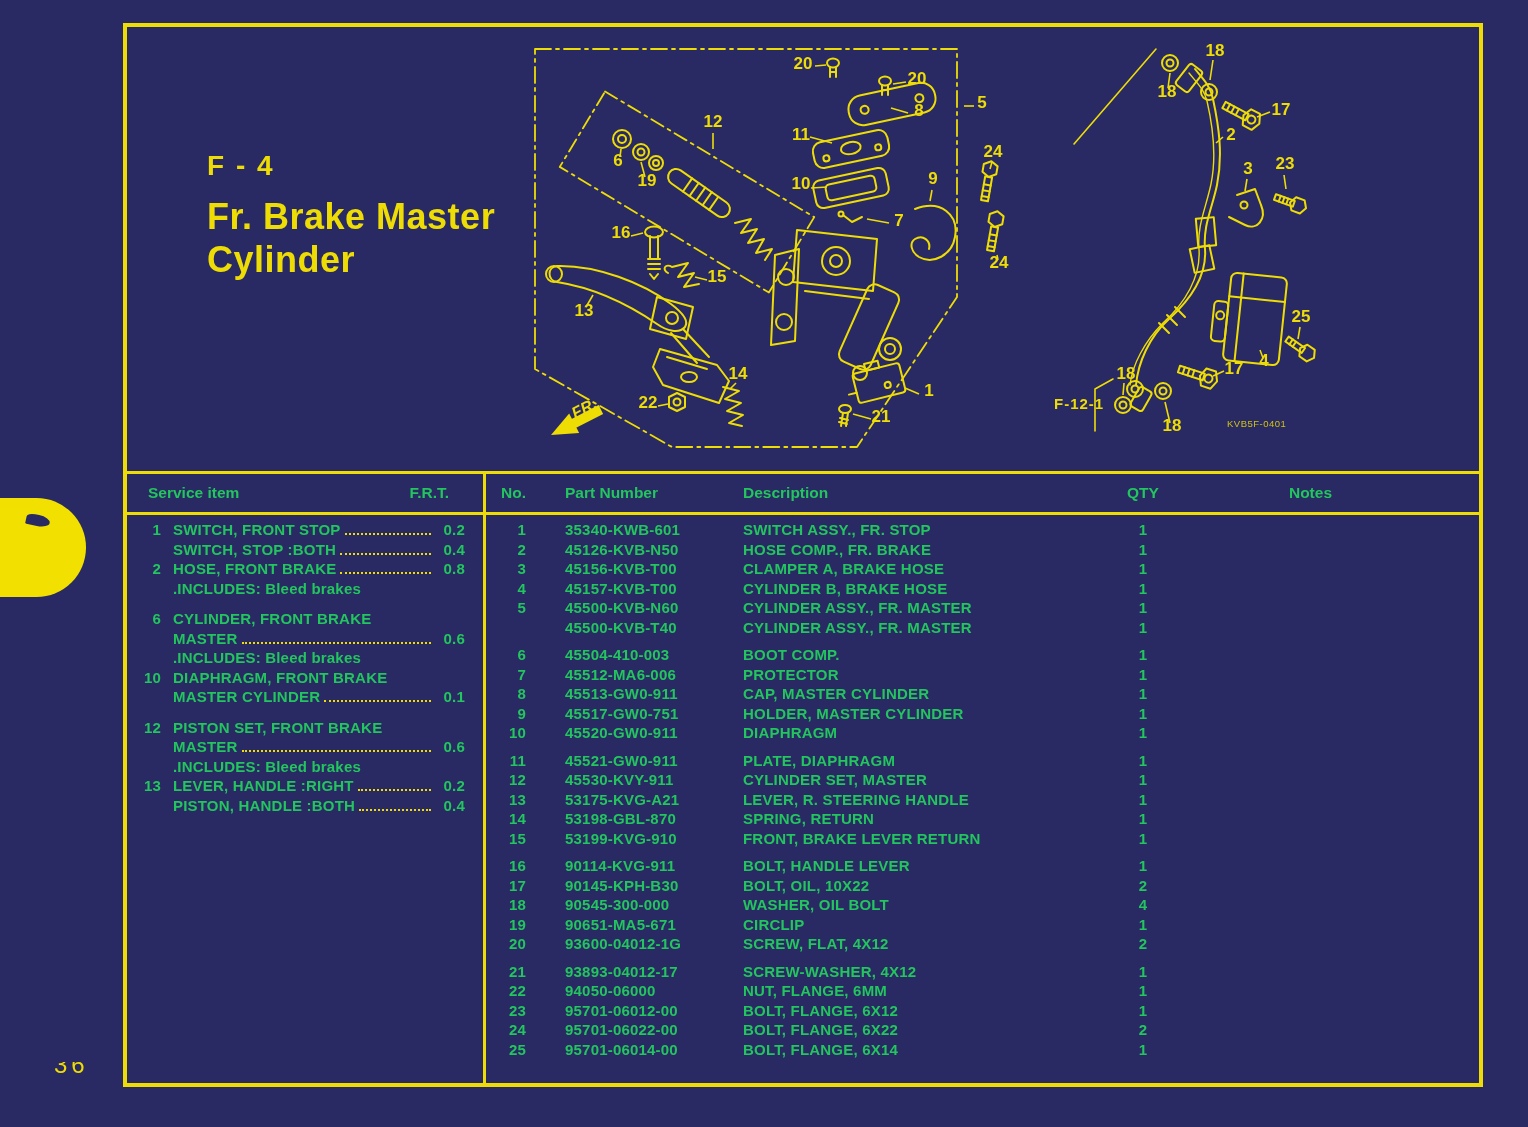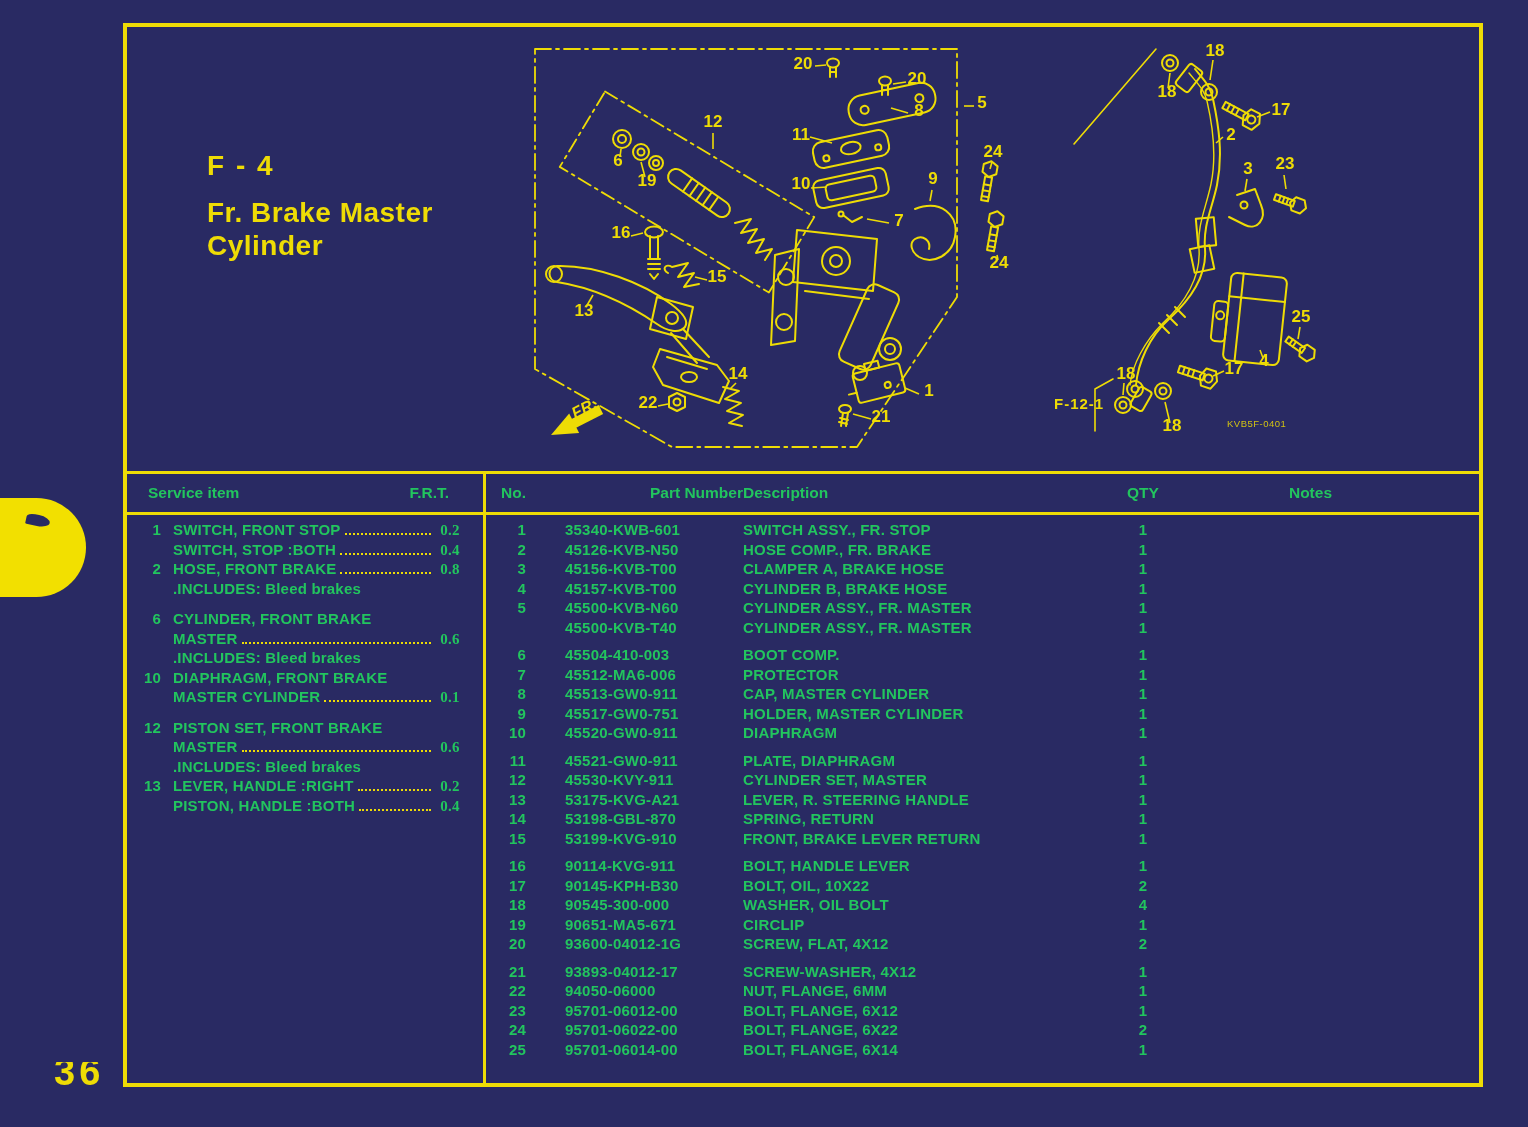--- a/index.html
+++ b/index.html
@@ -21,21 +21,21 @@
   }
   
   .frame{
     position:absolute;left:123px;top:23px;width:1360px;height:1064px;
     border:4px solid #eedc05;box-sizing:border-box;
   }
   .title{
     position:absolute;left:80px;top:122px;color:#eedc05;font-weight:bold;line-height:1.18;
   }
   .title .code{font-size:28px;letter-spacing:2px;margin-bottom:14px;}
-  .title .l1,.title .l2{font-size:28px;letter-spacing:0.5px;}
+  .title .l1,.title .l2{font-size:36px;letter-spacing:0.5px;}
   svg.diagram{position:absolute;left:0;top:0;}
   svg .art{stroke:#eedc05;fill:none;stroke-width:2;stroke-linecap:round;stroke-linejoin:round;}
   svg .leader{stroke:#eedc05;stroke-width:1.6;}
   svg text{fill:#eedc05;font-family:"Liberation Sans",sans-serif;font-weight:bold;}
   svg text.callout{font-size:17px;text-anchor:middle;}
   svg text.ref{font-size:15px;letter-spacing:1px;}
   svg text.doccode{font-size:9.5px;letter-spacing:0.5px;opacity:0.85;font-weight:normal;}
   svg text.frlabel{font-size:16px;font-style:italic;}
   
   .tables{
@@ -45,37 +45,37 @@
   .svc{width:356px;border-right:3px solid #eedc05;display:flex;flex-direction:column;}
   .prt{flex:1;display:flex;flex-direction:column;}
   .thead{height:38px;border-bottom:3px solid #eedc05;display:flex;align-items:center;font-size:15.5px;}
   .svc .thead{padding-left:21px;padding-right:34px;}
   .svc .thead .h-item{flex:1;}
   .tbody{padding-top:6px;}
   .svc-row{display:flex;align-items:baseline;height:19.5px;padding-left:8px;padding-right:18px;font-size:15px;letter-spacing:0.2px;}
   .svc-row .num{width:26px;text-align:right;margin-right:12px;flex:none;}
   .svc-row .txt{white-space:nowrap;}
   .svc-row .dots{flex:1;border-bottom:2px dotted #eedc05;margin:0 4px 4px 4px;min-width:8px;}
-  .svc-row .val{width:30px;text-align:center;flex:none;font-family:Liberation Serif, serif;}
+  .svc-row .val{width:30px;text-align:right;flex:none;}
   .spacer{height:11px;}
   .prt .thead .h-no{width:40px;text-align:right;}
-  .prt .thead .h-pn{margin-left:39px;width:178px;text-align:right;}
+  .prt .thead .h-pn{margin-left:39px;width:178px;}
   .prt .thead .h-desc{width:320px;}
   .prt .thead .h-qty{width:160px;text-align:center;}
   .prt .thead .h-notes{width:175px;text-align:center;}
   .prt-row{display:flex;align-items:baseline;height:19.5px;font-size:15px;letter-spacing:0.2px;}
   .prt-row .no{width:40px;text-align:right;flex:none;}
   .prt-row .pn{margin-left:39px;width:178px;flex:none;white-space:nowrap;}
   .prt-row .desc{width:320px;flex:none;white-space:nowrap;}
   .prt-row .qty{width:160px;text-align:center;flex:none;}
   .prt-row .notes{width:175px;text-align:center;flex:none;}
   .spacer-sm{height:8px;}
   
   .page-num{position:absolute;left:54px;top:1062px;height:27px;width:90px;overflow:hidden;}
-  .page-num span{display:block;font-size:38px;font-weight:bold;color:#eedc05;letter-spacing:4px;transform:translateY(-11px);}
+  .page-num span{display:block;font-size:24px;font-weight:normal;color:#eedc05;letter-spacing:4px;transform:translateY(-11px);}
 </style>
 </head>
 <body>
 
 <div class="side-tab">
   <div class="eye"></div>
 </div>
 
 <div class="page-num">
   <span>36</span>

